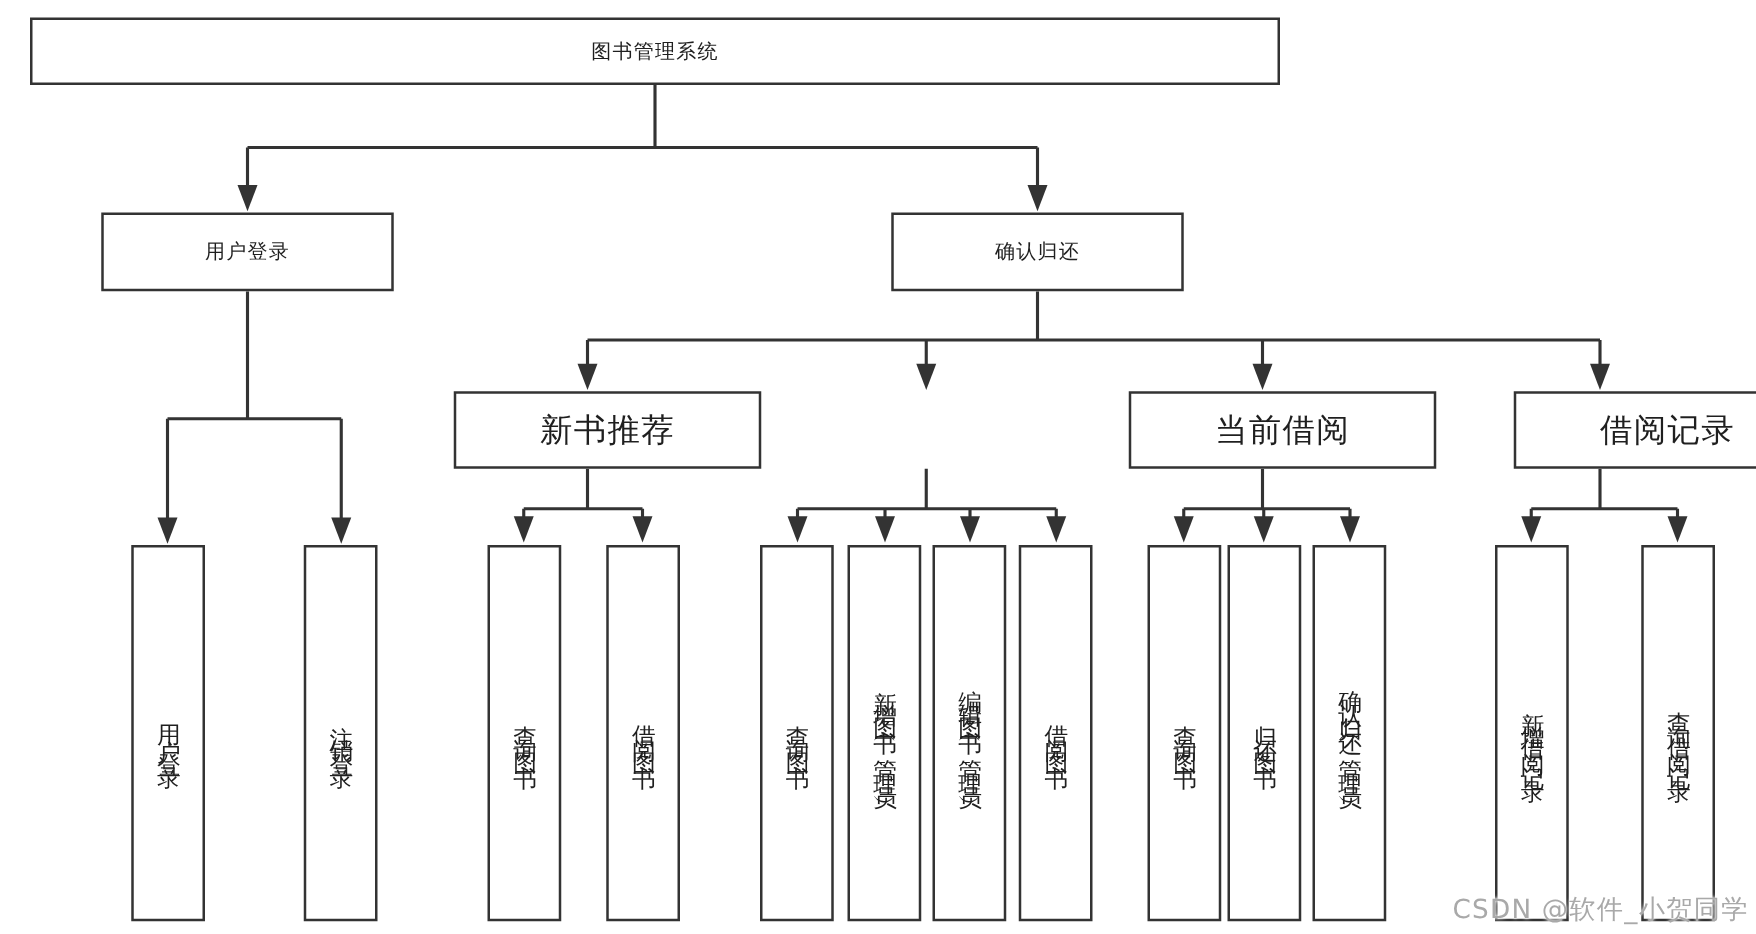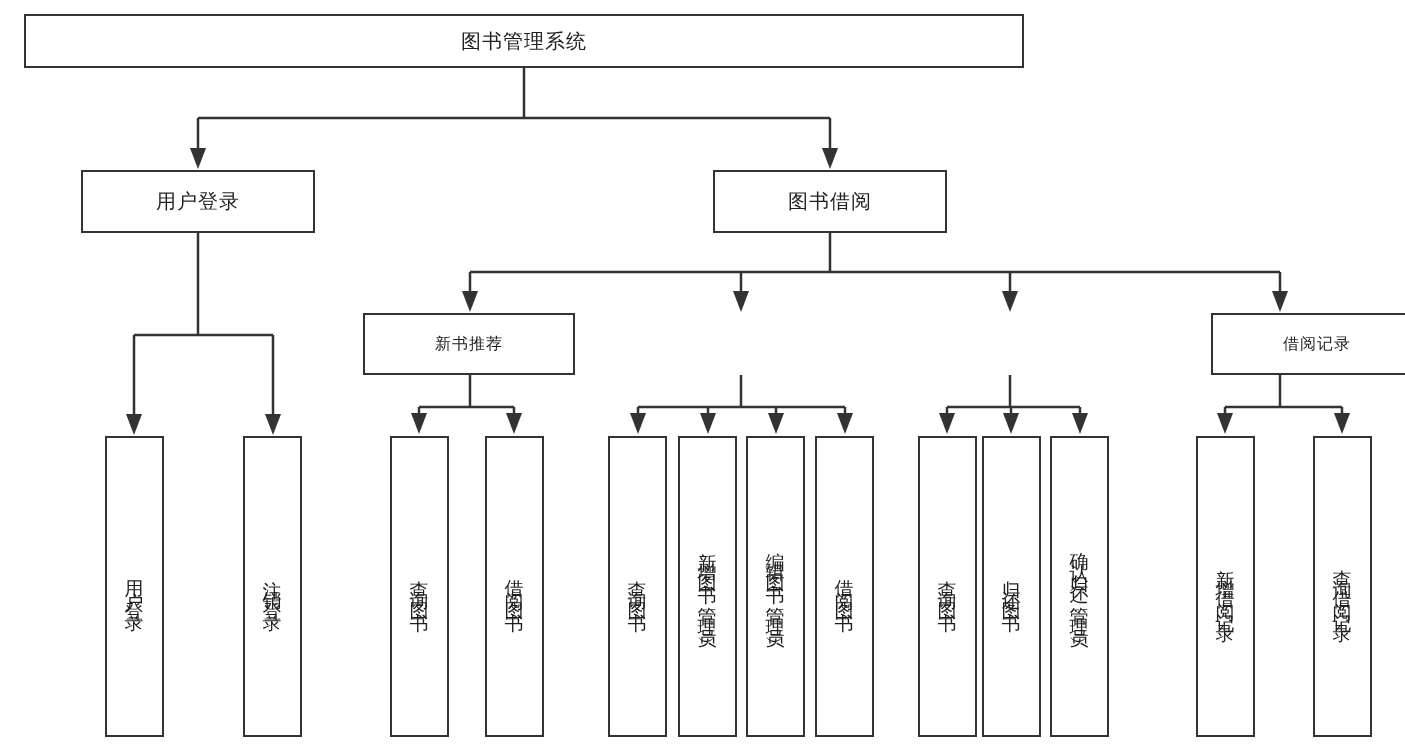--- a/index.html
+++ b/index.html
@@ -13,24 +13,24 @@
   .stage{position:relative;width:1405px;height:747px;background:#ffffff;}
   .connector-layer{position:absolute;left:0;top:0;width:1405px;height:747px;z-index:1;}
   .node{
     position:absolute;
     background:#ffffff;
     border:2.5px solid #333333;
     box-sizing:border-box;
     display:flex;align-items:center;justify-content:center;
     z-index:2;
   }
-  .hbox{font-size:20px;letter-spacing:1px;}
+  .hbox{font-size:16px;letter-spacing:1px;}
   .root-box{left:24px;top:14px;width:1000px;height:54px;}
   .l2-box{top:170px;width:234px;height:63px;}
-  .l3-box{top:313px;width:212px;height:62px;font-size:16px;}
+  .l3-box{top:313px;width:246px;height:62px;font-size:26px;}
   .vbox{top:436px;width:59px;height:301px;}
   .vtext{
     writing-mode:vertical-rl;
     text-orientation:mixed;
     font-size:19px;
     letter-spacing:11px;
     line-height:1;
     white-space:nowrap;
   }
   .watermark{
@@ -88,25 +88,28 @@
   </svg>
 
   <div class="node hbox root-box">
     <span>图书管理系统</span>
   </div>
 
   <div class="node hbox l2-box" style="left:81px;">
     <span>用户登录</span>
   </div>
   <div class="node hbox l2-box" style="left:713px;">
-    <span>图书借阅</span>
+    <span>确认归还</span>
   </div>
 
   <div class="node hbox l3-box" style="left:363px;">
     <span>新书推荐</span>
+  </div>
+  <div class="node hbox l3-box" style="left:903px;">
+    <span>当前借阅</span>
   </div>
   <div class="node hbox l3-box" style="left:1211px;">
     <span>借阅记录</span>
   </div>
 
   <div class="node vbox" style="left:105px;">
     <span class="vtext">用户登录</span>
   </div>
   <div class="node vbox" style="left:243px;">
     <span class="vtext">注销登录</span>
@@ -142,13 +145,14 @@
     <span class="vtext">确认归还（管理员）</span>
   </div>
 
   <div class="node vbox" style="left:1196px;">
     <span class="vtext">新增借阅记录</span>
   </div>
   <div class="node vbox" style="left:1313px;">
     <span class="vtext">查询借阅记录</span>
   </div>
 
+  <div class="watermark">CSDN @软件_小贺同学</div>
 </div>
 
 </body></html>

